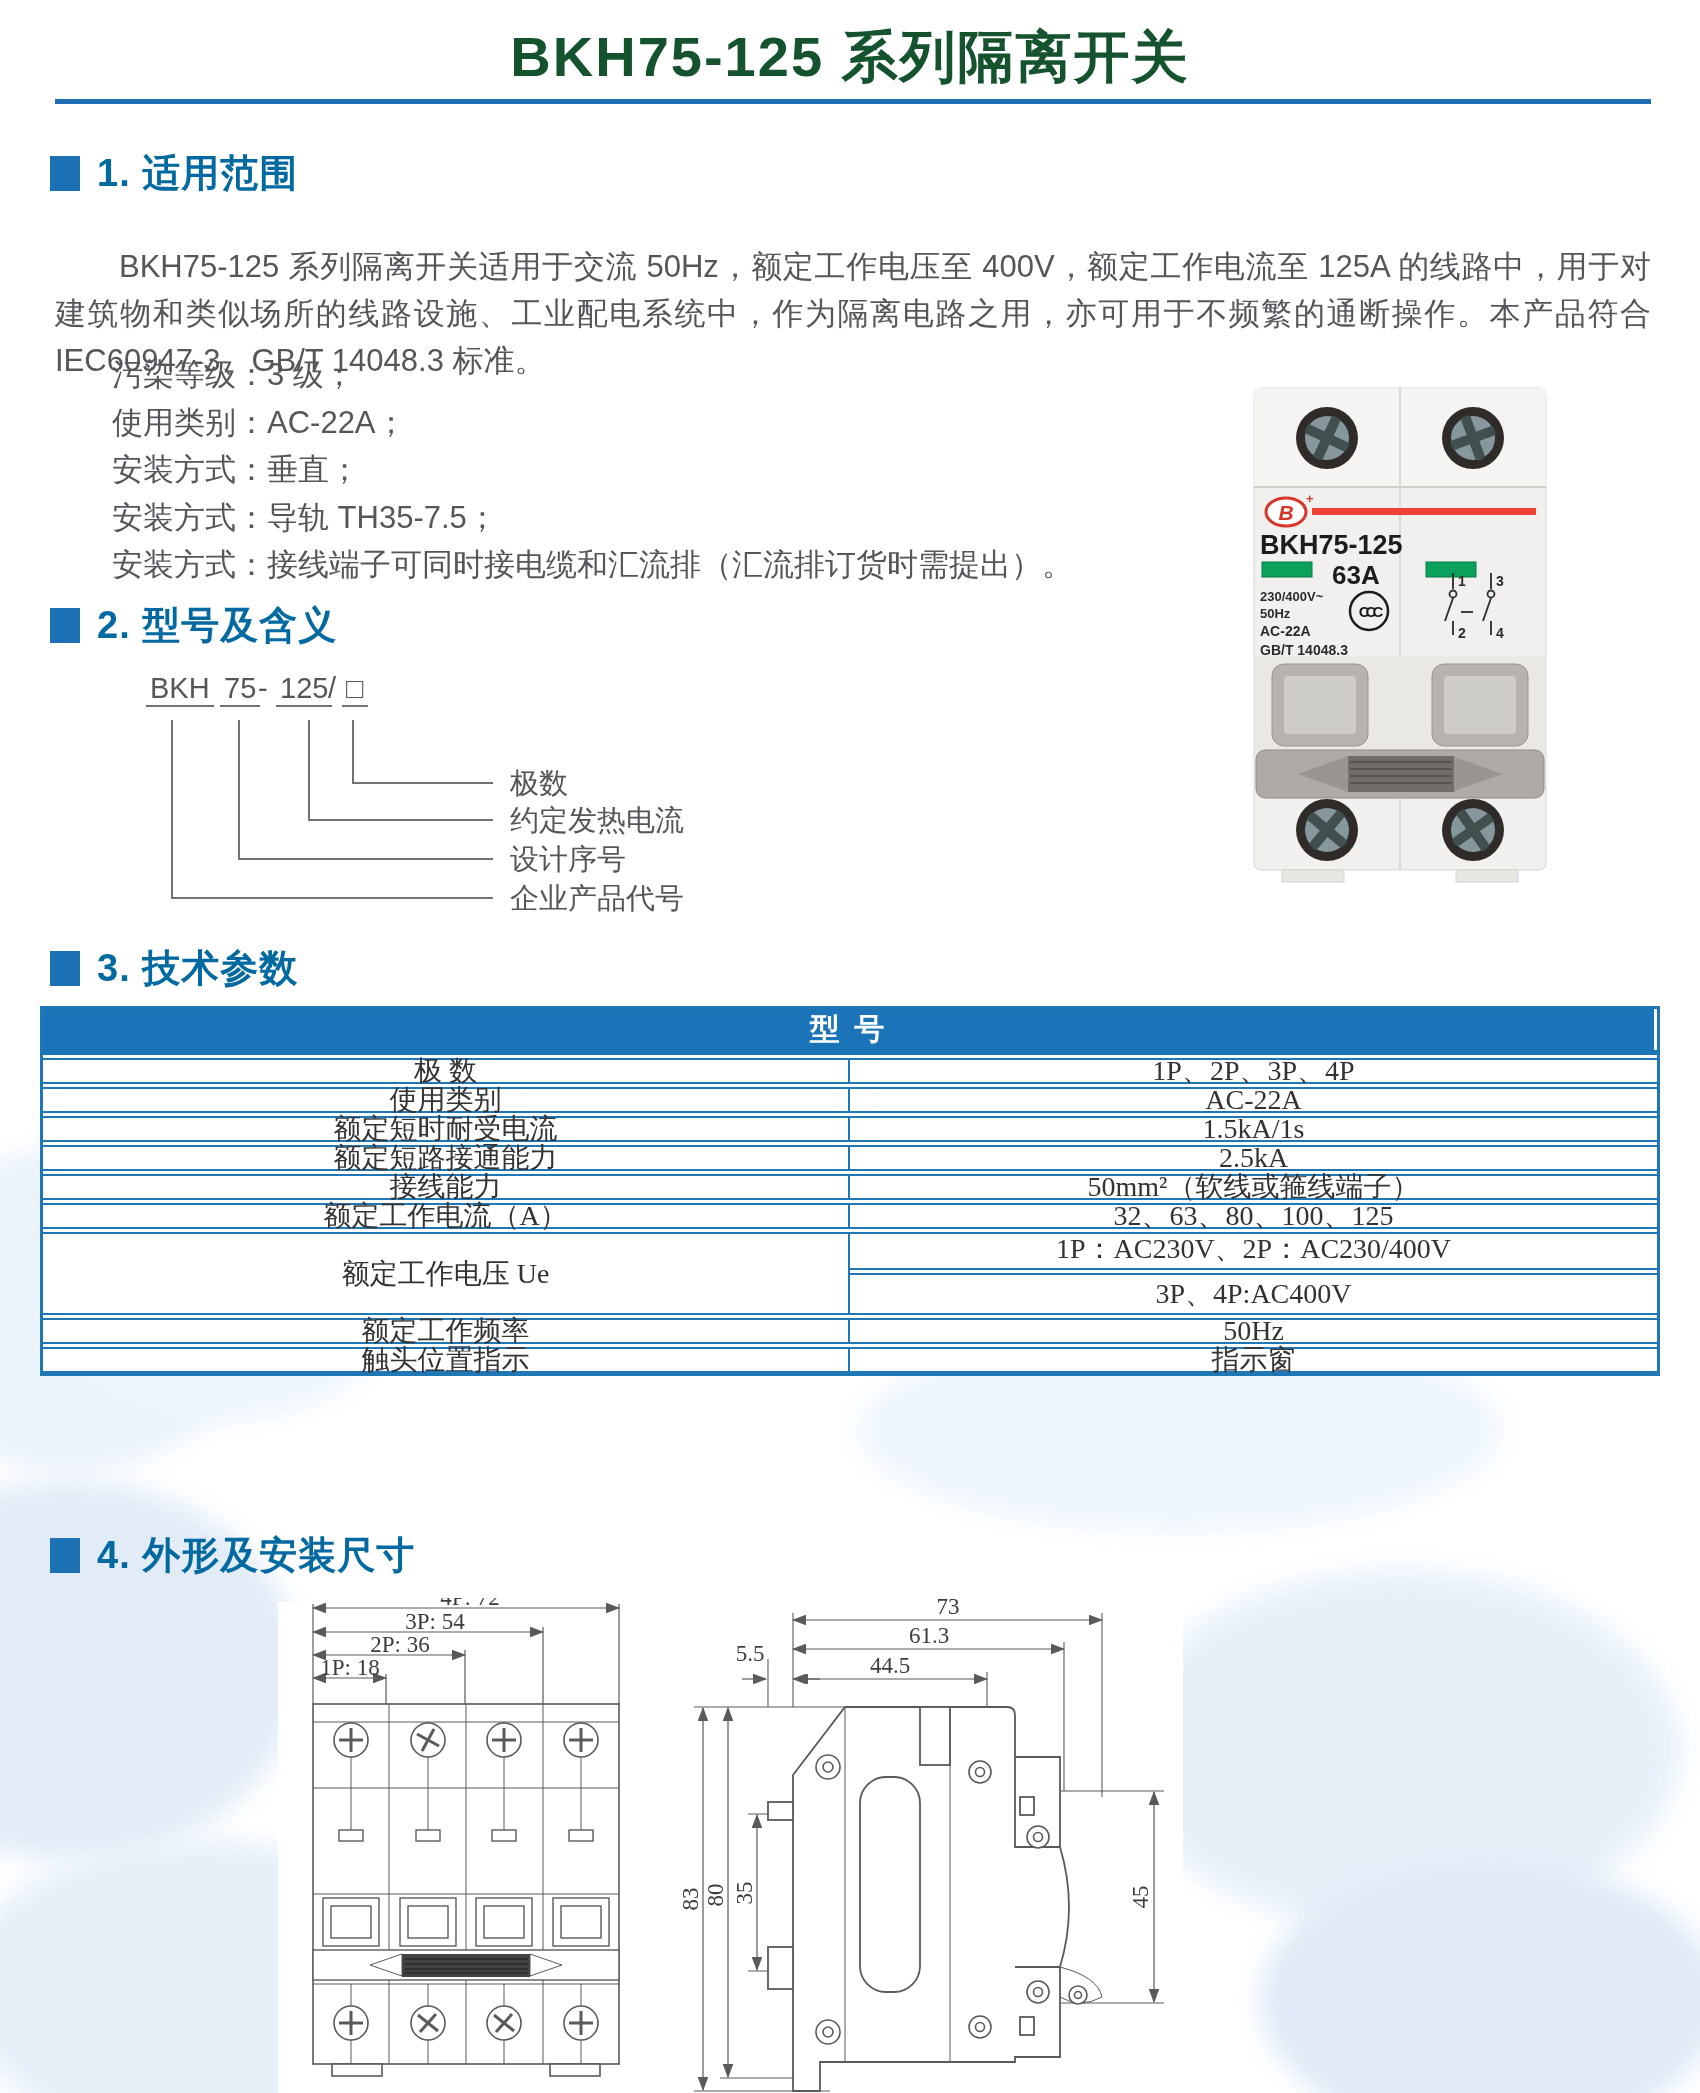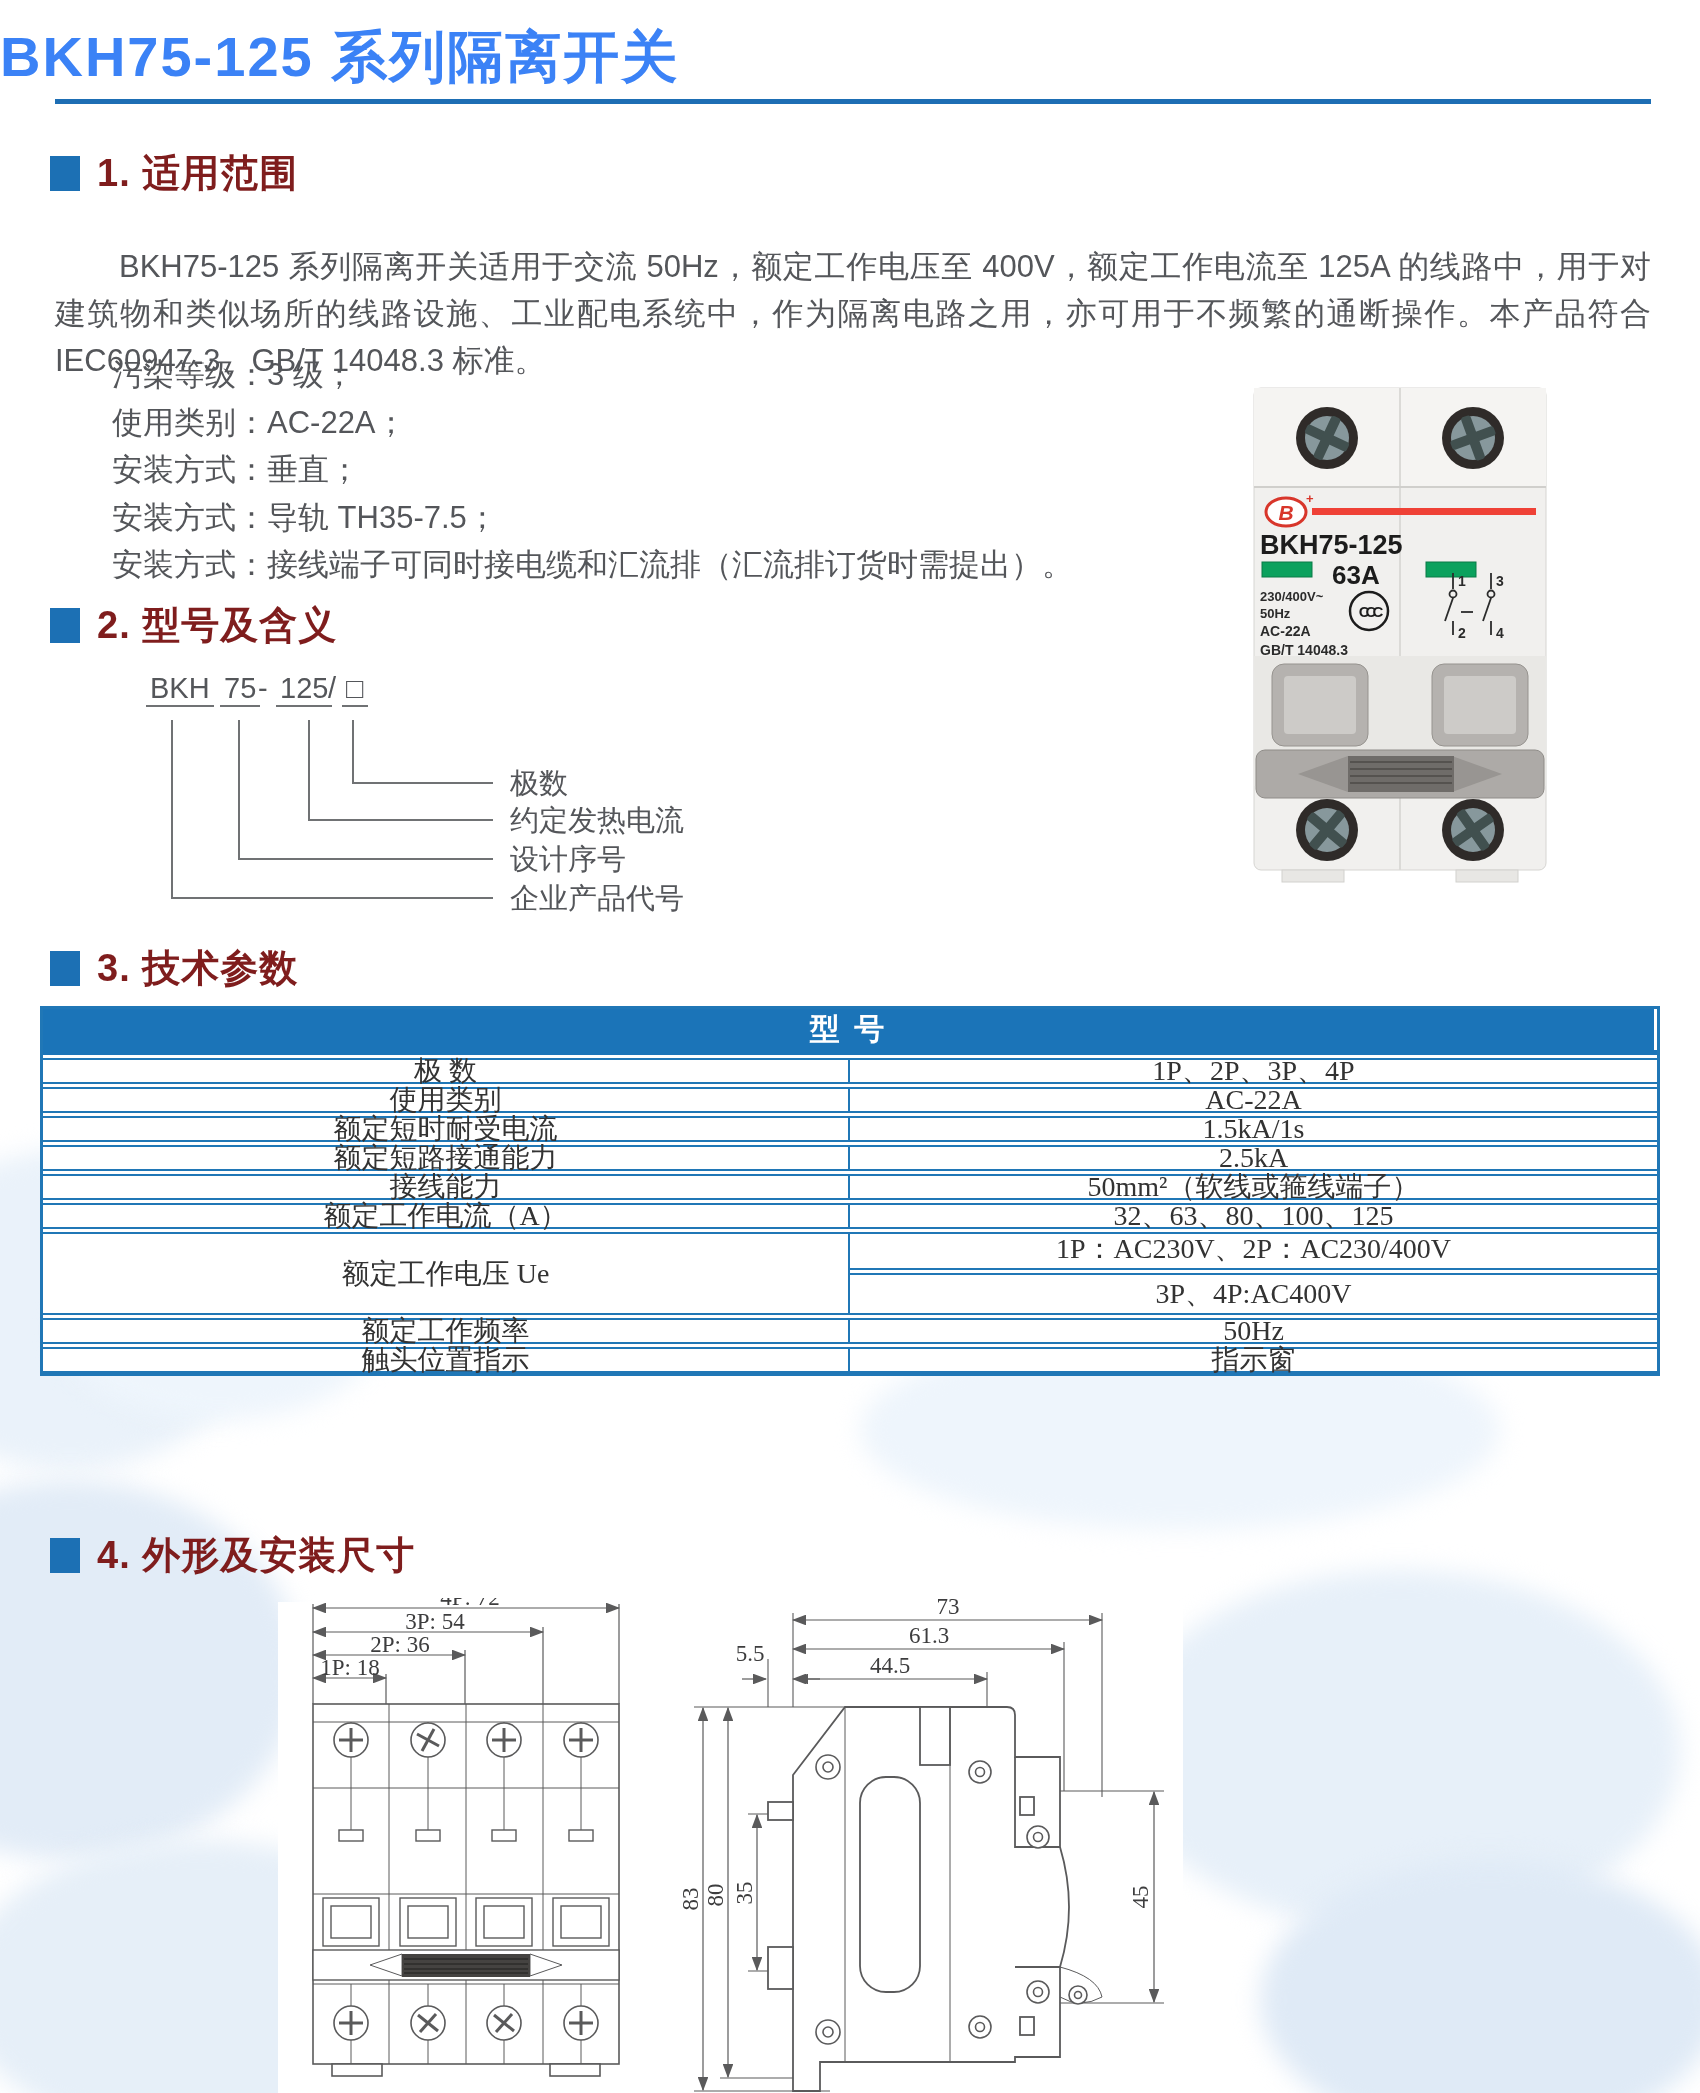--- a/index.html
+++ b/index.html
@@ -5,28 +5,28 @@
   html,body{margin:0;padding:0;}
   body{
     width:1700px;height:2093px;position:relative;overflow:hidden;
     background:#ffffff;
     font-family:"Liberation Sans",sans-serif;
   }
   .blob{position:absolute;border-radius:50%;filter:blur(12px);z-index:0;}
   .content{position:absolute;inset:0;z-index:1;}
 
   .page-title{
-    position:absolute;top:20px;left:0;width:100%;
-    font-size:56px;font-weight:bold;color:#3b82f6;letter-spacing:2px;
+    position:absolute;top:20px;left:0;width:100%;text-align:center;
+    font-size:56px;font-weight:bold;color:#14532d;letter-spacing:2px;
   }
   .title-rule{position:absolute;left:55px;top:99px;width:1596px;height:5px;background:#1d6eb4;}
 
   .sec{position:absolute;display:flex;align-items:center;gap:17px;}
   .sec .sq{width:30px;height:35px;background:#1c70b4;flex:0 0 auto;}
-  .sec .t{font-size:38px;font-weight:bold;color:#7f1d1d;letter-spacing:1px;}
+  .sec .t{font-size:38px;font-weight:bold;color:#0369a1;letter-spacing:1px;}
 
   .para{
     position:absolute;left:55px;top:210px;width:1596px;
     font-size:31px;line-height:47px;color:#54565a;text-indent:64px;text-align:justify;margin-top:33px;
   }
   .bullets{position:absolute;left:112px;top:351px;font-size:31px;line-height:47.5px;color:#54565a;}
 
   
   .model{position:absolute;left:130px;top:672px;width:640px;height:260px;color:#54565a;}
   .model .piece{position:absolute;top:0;font-size:29px;}

